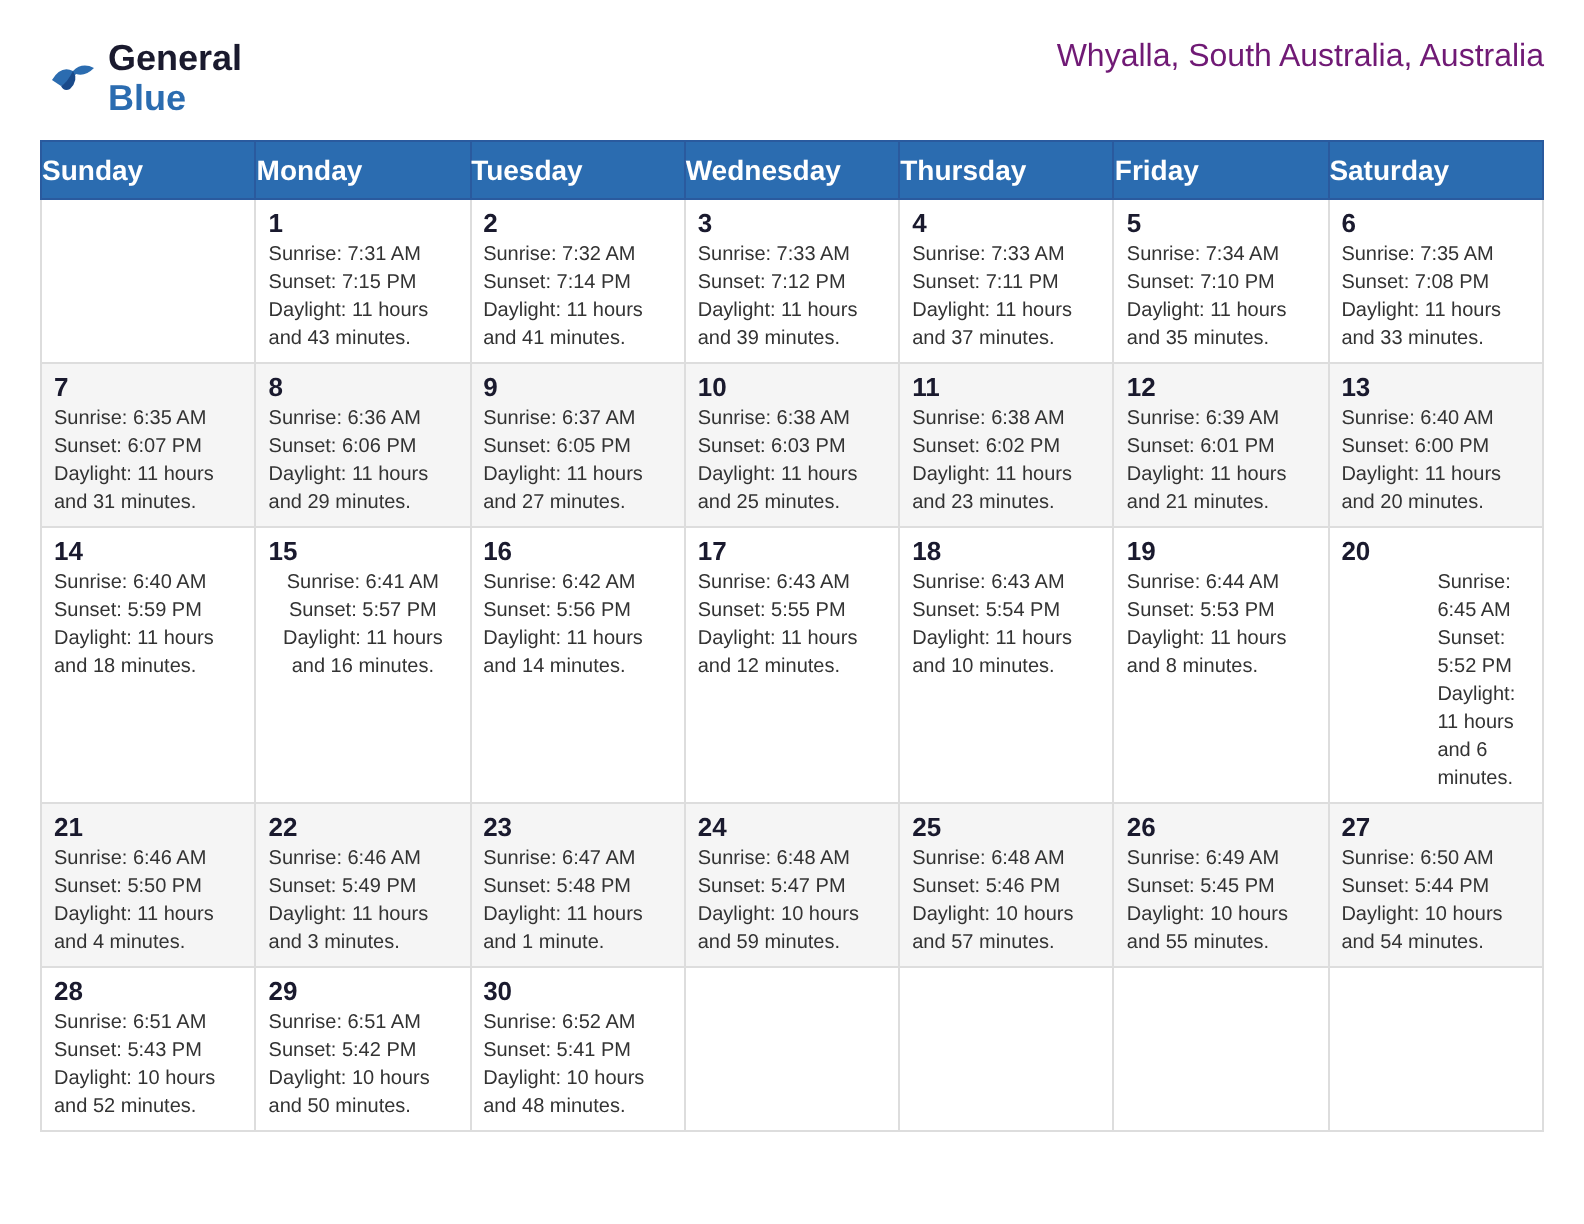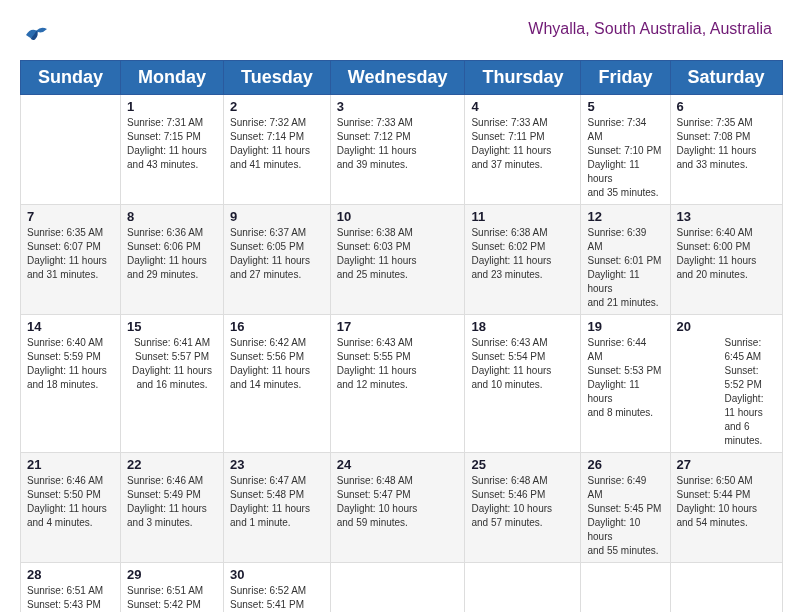--- a/index.html
+++ b/index.html
@@ -44,23 +44,23 @@
       color: #701a75;
     }
     .calendar {
       width: 100%;
       border-collapse: collapse;
       border: 1px solid #ccc;
     }
     .calendar th {
       background-color: #2b6cb0;
       color: #fff;
-      font-size: 18px;
+      font-size: 14px;
       font-weight: bold;
-      padding: 6px 17px;
+      padding: 6px 0;
       text-align: left;
       border: 1px solid #2a5a9e;
     }
     .calendar td {
       width: calc(100% / 7);
       vertical-align: top;
       padding: 4px 6px;
       border: 1px solid #ddd;
       font-size: 10.5px;
       color: #333;
@@ -95,20 +95,24 @@
   </style>
 </head>
 <body>
 
 <div class="header">
   <div class="logo">
     <svg class="logo-bird" viewBox="0 0 40 40">
       <path d="M8 20 Q14 10 22 14 Q28 8 36 12 Q30 18 24 16 Q20 22 14 24 Z" fill="#2b6cb0"></path>
       <path d="M22 14 Q26 20 20 26 Q16 28 14 24 Q18 22 22 14 Z" fill="#1a4a8a"></path>
     </svg>
+    <div style="display:flex;flex-direction:column;line-height:1.1">
+      <span class="logo-text">General</span>
+      <span class="logo-text" style="color:#2b6cb0">Blue</span>
+    </div>
   </div>
   <div class="title-block">
     <div class="location-title">Whyalla, South Australia, Australia</div>
   </div>
 </div>
 
 <table class="calendar">
   <thead>
     <tr>
     <th>Sunday</th>

